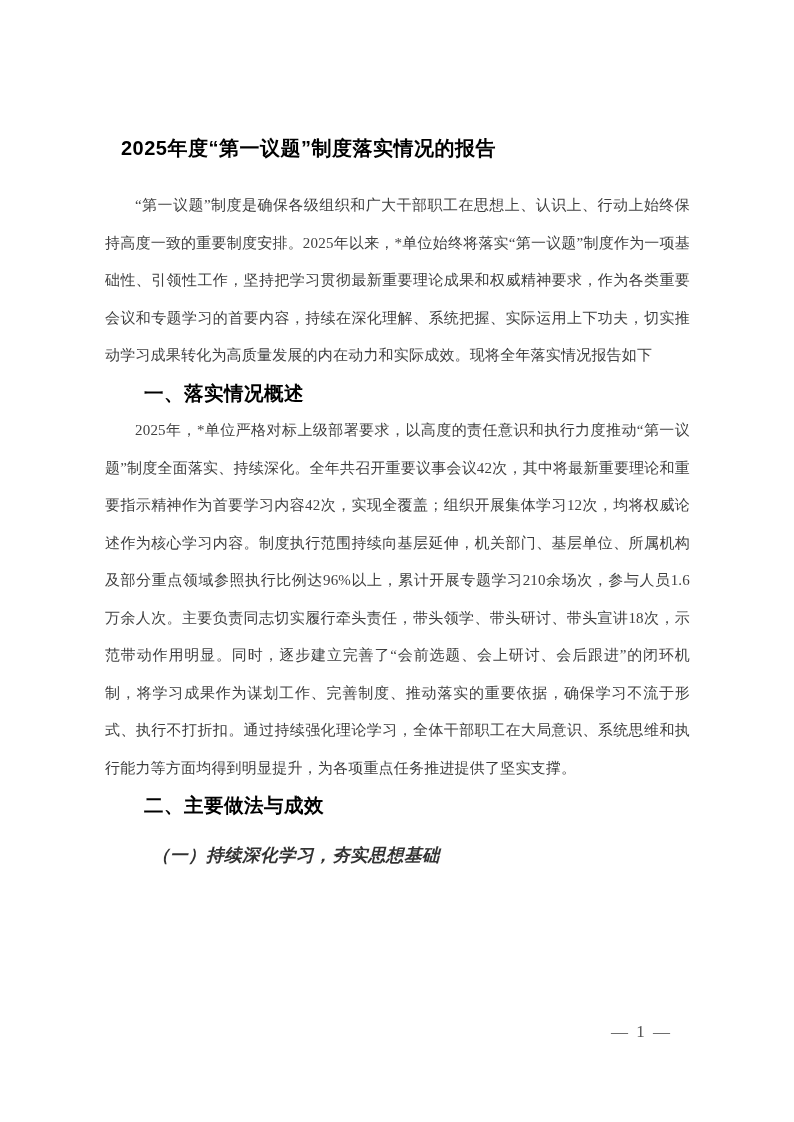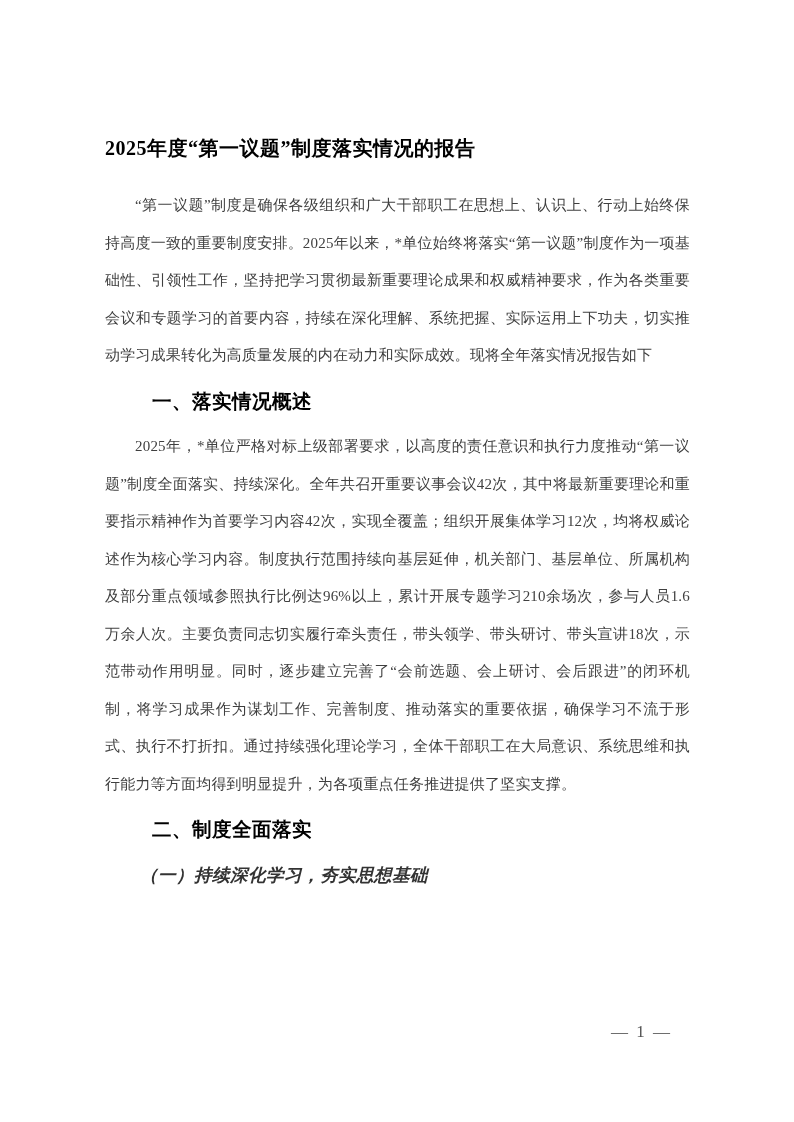--- a/index.html
+++ b/index.html
@@ -11,50 +11,50 @@
     position: relative;
     width: 794px;
     height: 1122px;
     background: #ffffff;
     box-sizing: border-box;
     padding: 130px 104px 0 105px;
     overflow: hidden;
     font-family: "Liberation Serif", "DejaVu Serif", serif;
   }
   .doc-title {
-    margin: 0 0 20px 0;
-    font-family: Liberation Serif, serif;
+    margin: 0 0 20px 16px;
+    font-family: Liberation Sans, sans-serif;
     font-weight: bold;
     font-size: 20px;
     line-height: 37px;
     color: #000000;
     letter-spacing: 0.5px;
   }
   .body-para {
     margin: 0;
     font-size: 15px;
     line-height: 37.5px;
     color: #3f3f3f;
     text-align: justify;
     text-align-last: left;
     text-indent: 2em;
     letter-spacing: 0.2px;
   }
   .section-heading {
-    margin: 8px;
+    margin: 0;
     font-family: "Liberation Sans", "DejaVu Sans", sans-serif;
     font-weight: bold;
     font-size: 19.5px;
     line-height: 37.5px;
     color: #000000;
     text-indent: 2em;
     letter-spacing: 0.5px;
   }
   .subsection-heading {
-    margin: 0;
+    margin: 12px;
     font-family: "Liberation Serif", "DejaVu Serif", serif;
     font-style: italic;
     font-weight: 600;
     font-size: 17.5px;
     line-height: 37.5px;
     color: #333333;
     text-indent: 2em;
     letter-spacing: 0.5px;
   }
   .page-number {
@@ -74,19 +74,19 @@
 <div class="page">
 
   <h1 class="doc-title">2025年度“第一议题”制度落实情况的报告</h1>
 
   <p class="body-para">“第一议题”制度是确保各级组织和广大干部职工在思想上、认识上、行动上始终保持高度一致的重要制度安排。2025年以来，*单位始终将落实“第一议题”制度作为一项基础性、引领性工作，坚持把学习贯彻最新重要理论成果和权威精神要求，作为各类重要会议和专题学习的首要内容，持续在深化理解、系统把握、实际运用上下功夫，切实推动学习成果转化为高质量发展的内在动力和实际成效。现将全年落实情况报告如下</p>
 
   <h2 class="section-heading">一、落实情况概述</h2>
 
   <p class="body-para">2025年，*单位严格对标上级部署要求，以高度的责任意识和执行力度推动“第一议题”制度全面落实、持续深化。全年共召开重要议事会议42次，其中将最新重要理论和重要指示精神作为首要学习内容42次，实现全覆盖；组织开展集体学习12次，均将权威论述作为核心学习内容。制度执行范围持续向基层延伸，机关部门、基层单位、所属机构及部分重点领域参照执行比例达96%以上，累计开展专题学习210余场次，参与人员1.6万余人次。主要负责同志切实履行牵头责任，带头领学、带头研讨、带头宣讲18次，示范带动作用明显。同时，逐步建立完善了“会前选题、会上研讨、会后跟进”的闭环机制，将学习成果作为谋划工作、完善制度、推动落实的重要依据，确保学习不流于形式、执行不打折扣。通过持续强化理论学习，全体干部职工在大局意识、系统思维和执行能力等方面均得到明显提升，为各项重点任务推进提供了坚实支撑。</p>
 
-  <h2 class="section-heading">二、制度全面落实</h2>
+  <h2 class="section-heading">二、主要做法与成效</h2>
 
   <h3 class="subsection-heading">（一）持续深化学习，夯实思想基础</h3>
 
   <div class="page-number">— 1 —</div>
 
 </div>
 
 </body></html>

